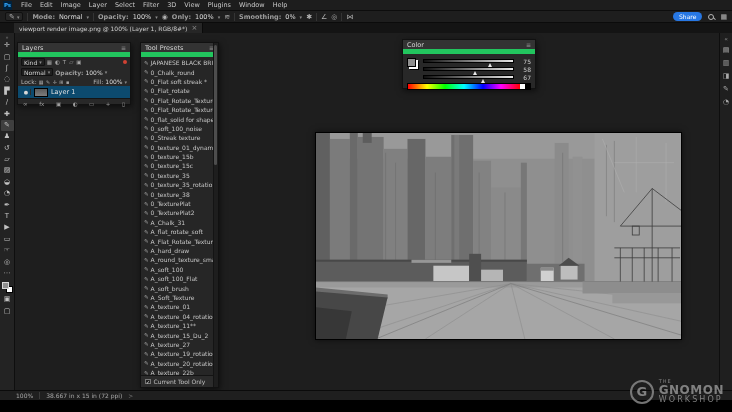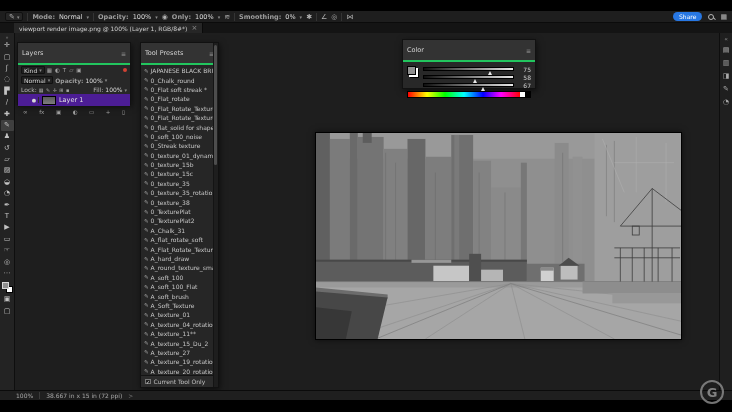--- a/index.html
+++ b/index.html
@@ -42,35 +42,35 @@
   .rightdock { width:13px; background:#1f1f1f; border-left:1px solid #0e0e0e; display:flex; flex-direction:column; align-items:center; padding-top:2px; gap:2px; }
   .dock-expand { font-size:6px; color:#9a9a9a; }
   .dock-icon { width:11px; height:11px; display:flex; align-items:center; justify-content:center; font-size:7px; color:#ababab; }
 
   
   .canvas-frame { position:absolute; left:300px; top:99px; width:367px; height:208px; border:1px solid #000; box-shadow:0 0 6px rgba(0,0,0,.6); }
   .canvas-frame svg { display:block; width:100%; height:100%; }
 
   
   .panel { position:absolute; background:#282828; border:1px solid #111; box-shadow:1px 2px 6px rgba(0,0,0,.55); }
-  .panel-header { height:22px; background:#333; border-bottom:2px solid #22c55e; display:flex; align-items:center; padding:0 4px; }
+  .panel-header { height:14px; background:#333; border-bottom:5px solid #22c55e; display:flex; align-items:center; padding:0 4px; }
   .panel-title { font-size:6.5px; color:#d2d2d2; }
   .panel-menu { margin-left:auto; font-size:6px; color:#9a9a9a; }
 
   
   .layers-panel { left:2px; top:9px; width:114px; height:63px; }
   .lp-row { display:flex; align-items:center; gap:2px; padding:0 3px; font-size:6px; color:#b9b9b9; }
   .lp-kind { height:10px; }
   .lp-dd { display:flex; align-items:center; gap:2px; background:#1f1f1f; border:1px solid #101010; border-radius:1px; padding:0 2px; height:7.5px; color:#d0d0d0; }
   .lp-filter-icon { font-size:5.5px; color:#a5a5a5; }
   .lp-toggle { width:4px; height:4px; border-radius:50%; background:#d14233; margin-left:auto; }
   .lp-blend { height:10px; }
   .lp-lock { height:9px; }
   .lp-lock-ic { font-size:5px; color:#a5a5a5; }
-  .layer-row { height:12px; background:#4c1d95; display:flex; align-items:center; gap:3px; padding:0 12px; }
+  .layer-row { height:12px; background:#0c4a6e; display:flex; align-items:center; gap:3px; padding:0 4px; }
   .layer-eye { width:9px; font-size:5px; color:#d7d7d7; text-align:center; border-right:1px solid #2b2b2b; }
   .layer-thumb { width:14px; height:9px; background:linear-gradient(#5a5a5a,#7d7d7d); border:1px solid #000; }
   .layer-name { font-size:6.5px; color:#e2e2e2; }
   .lp-footer { height:11px; border-top:1px solid #141414; display:flex; align-items:center; justify-content:space-between; padding:0 5px; }
   .lp-footer span { font-size:5.5px; color:#9f9f9f; }
 
   
   .presets-panel { left:125px; top:9px; width:79px; height:346px; display:flex; flex-direction:column; }
   .preset-list { position:relative; flex:1; overflow:hidden; background:#262626; padding-top:1px; }
   .preset-row { height:9.4px; display:flex; align-items:center; gap:2px; padding-left:3px; white-space:nowrap; overflow:hidden; }
@@ -106,20 +106,37 @@
   .wm-text { color:#9a9a9a; line-height:1; }
   .wm-the { font-size:5px; letter-spacing:1px; }
   .wm-gnomon { font-size:12px; font-weight:bold; letter-spacing:.5px; }
   .wm-workshop { font-size:8px; letter-spacing:2.1px; }
 </style>
 </head>
 <body>
 
 <div class="app">
 
+  <div class="menubar">
+    <div class="ps-logo">Ps</div>
+    <div style="display:flex;">
+
+    <span class="menu-item">File</span>
+        <span class="menu-item">Edit</span>
+        <span class="menu-item">Image</span>
+        <span class="menu-item">Layer</span>
+        <span class="menu-item">Select</span>
+        <span class="menu-item">Filter</span>
+        <span class="menu-item">3D</span>
+        <span class="menu-item">View</span>
+        <span class="menu-item">Plugins</span>
+        <span class="menu-item">Window</span>
+        <span class="menu-item">Help</span>
+      </div>
+  </div>
 
   <div class="optionsbar">
     <span class="ob-chip">
       <span class="ob-icon">✎</span>
       <span class="ob-caret">▾</span>
     </span>
     <span class="ob-sep"></span>
     <span class="ob-label">Mode:</span>
     <span class="ob-value">Normal</span>
     <span class="ob-caret">▾</span>
@@ -615,15 +632,20 @@
 
   <div class="statusbar">
     <span>100%</span>
     <span class="sb-sep"></span>
     <span>38.667 in x 15 in (72 ppi)</span>
     <span class="sb-caret">&gt;</span>
   </div>
 
   <div class="watermark">
     <div class="wm-circle">G</div>
+    <div class="wm-text">
+      <div class="wm-the">THE</div>
+      <div class="wm-gnomon">GNOMON</div>
+      <div class="wm-workshop">WORKSHOP</div>
+    </div>
   </div>
 
 </div>
 
 </body></html>

